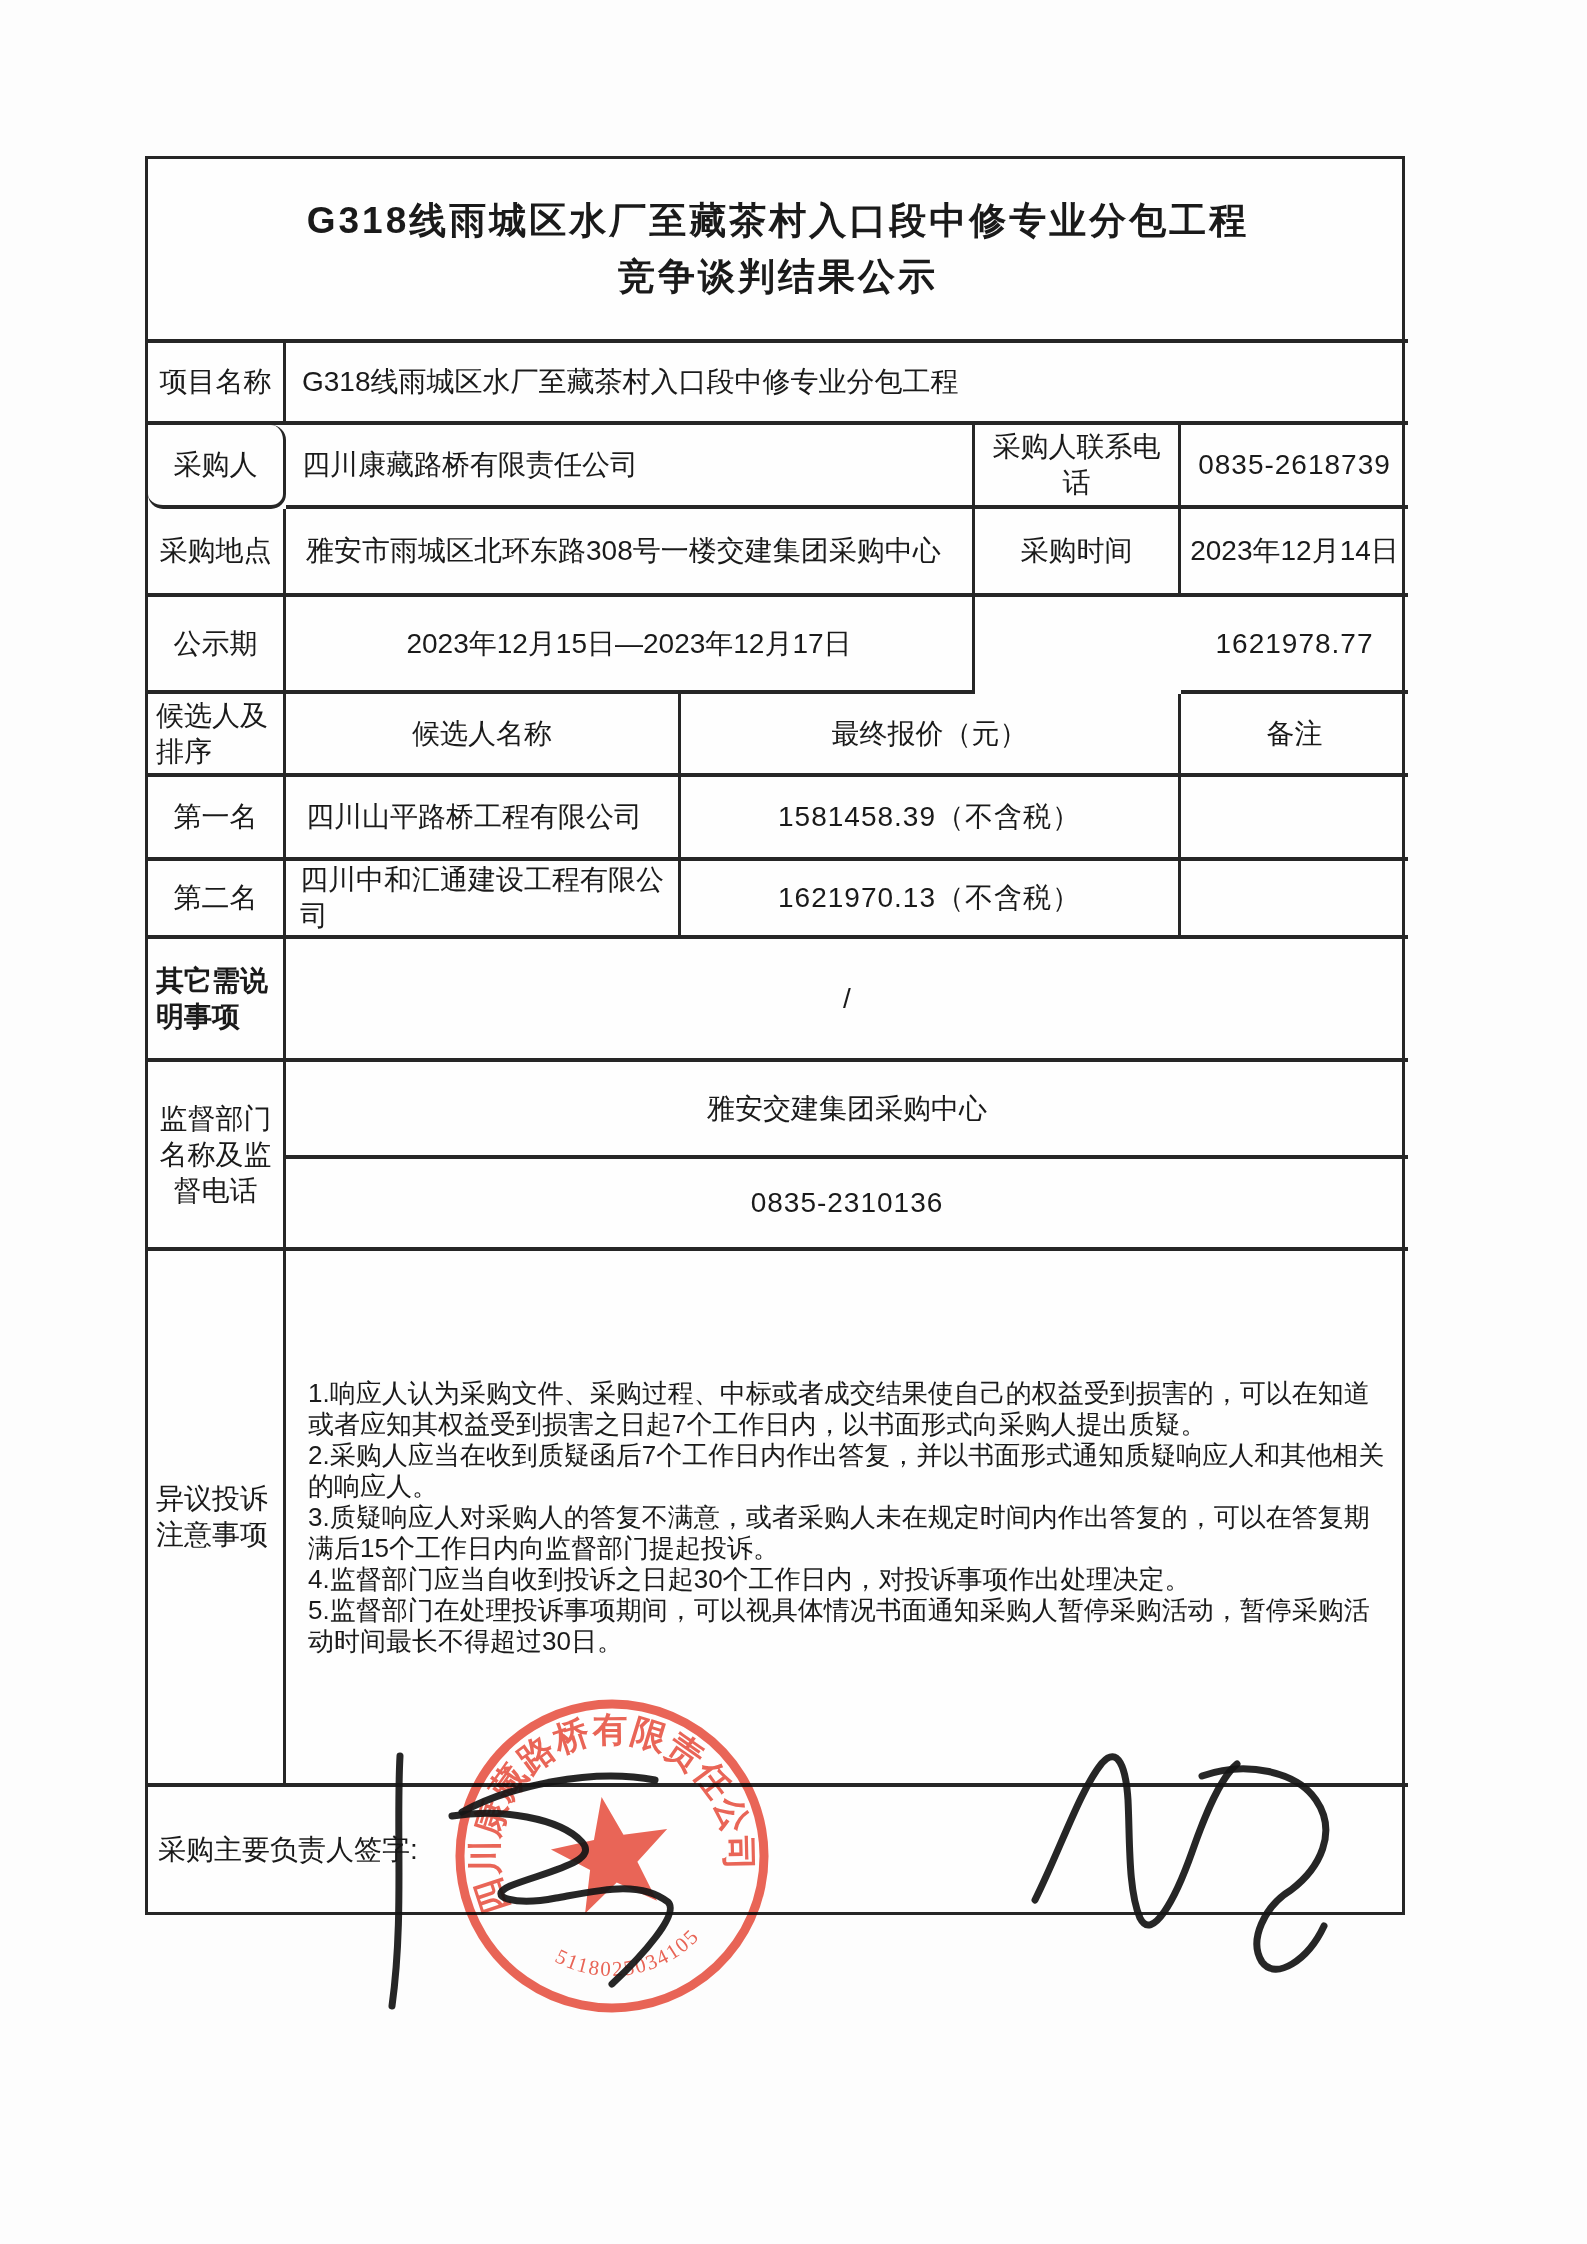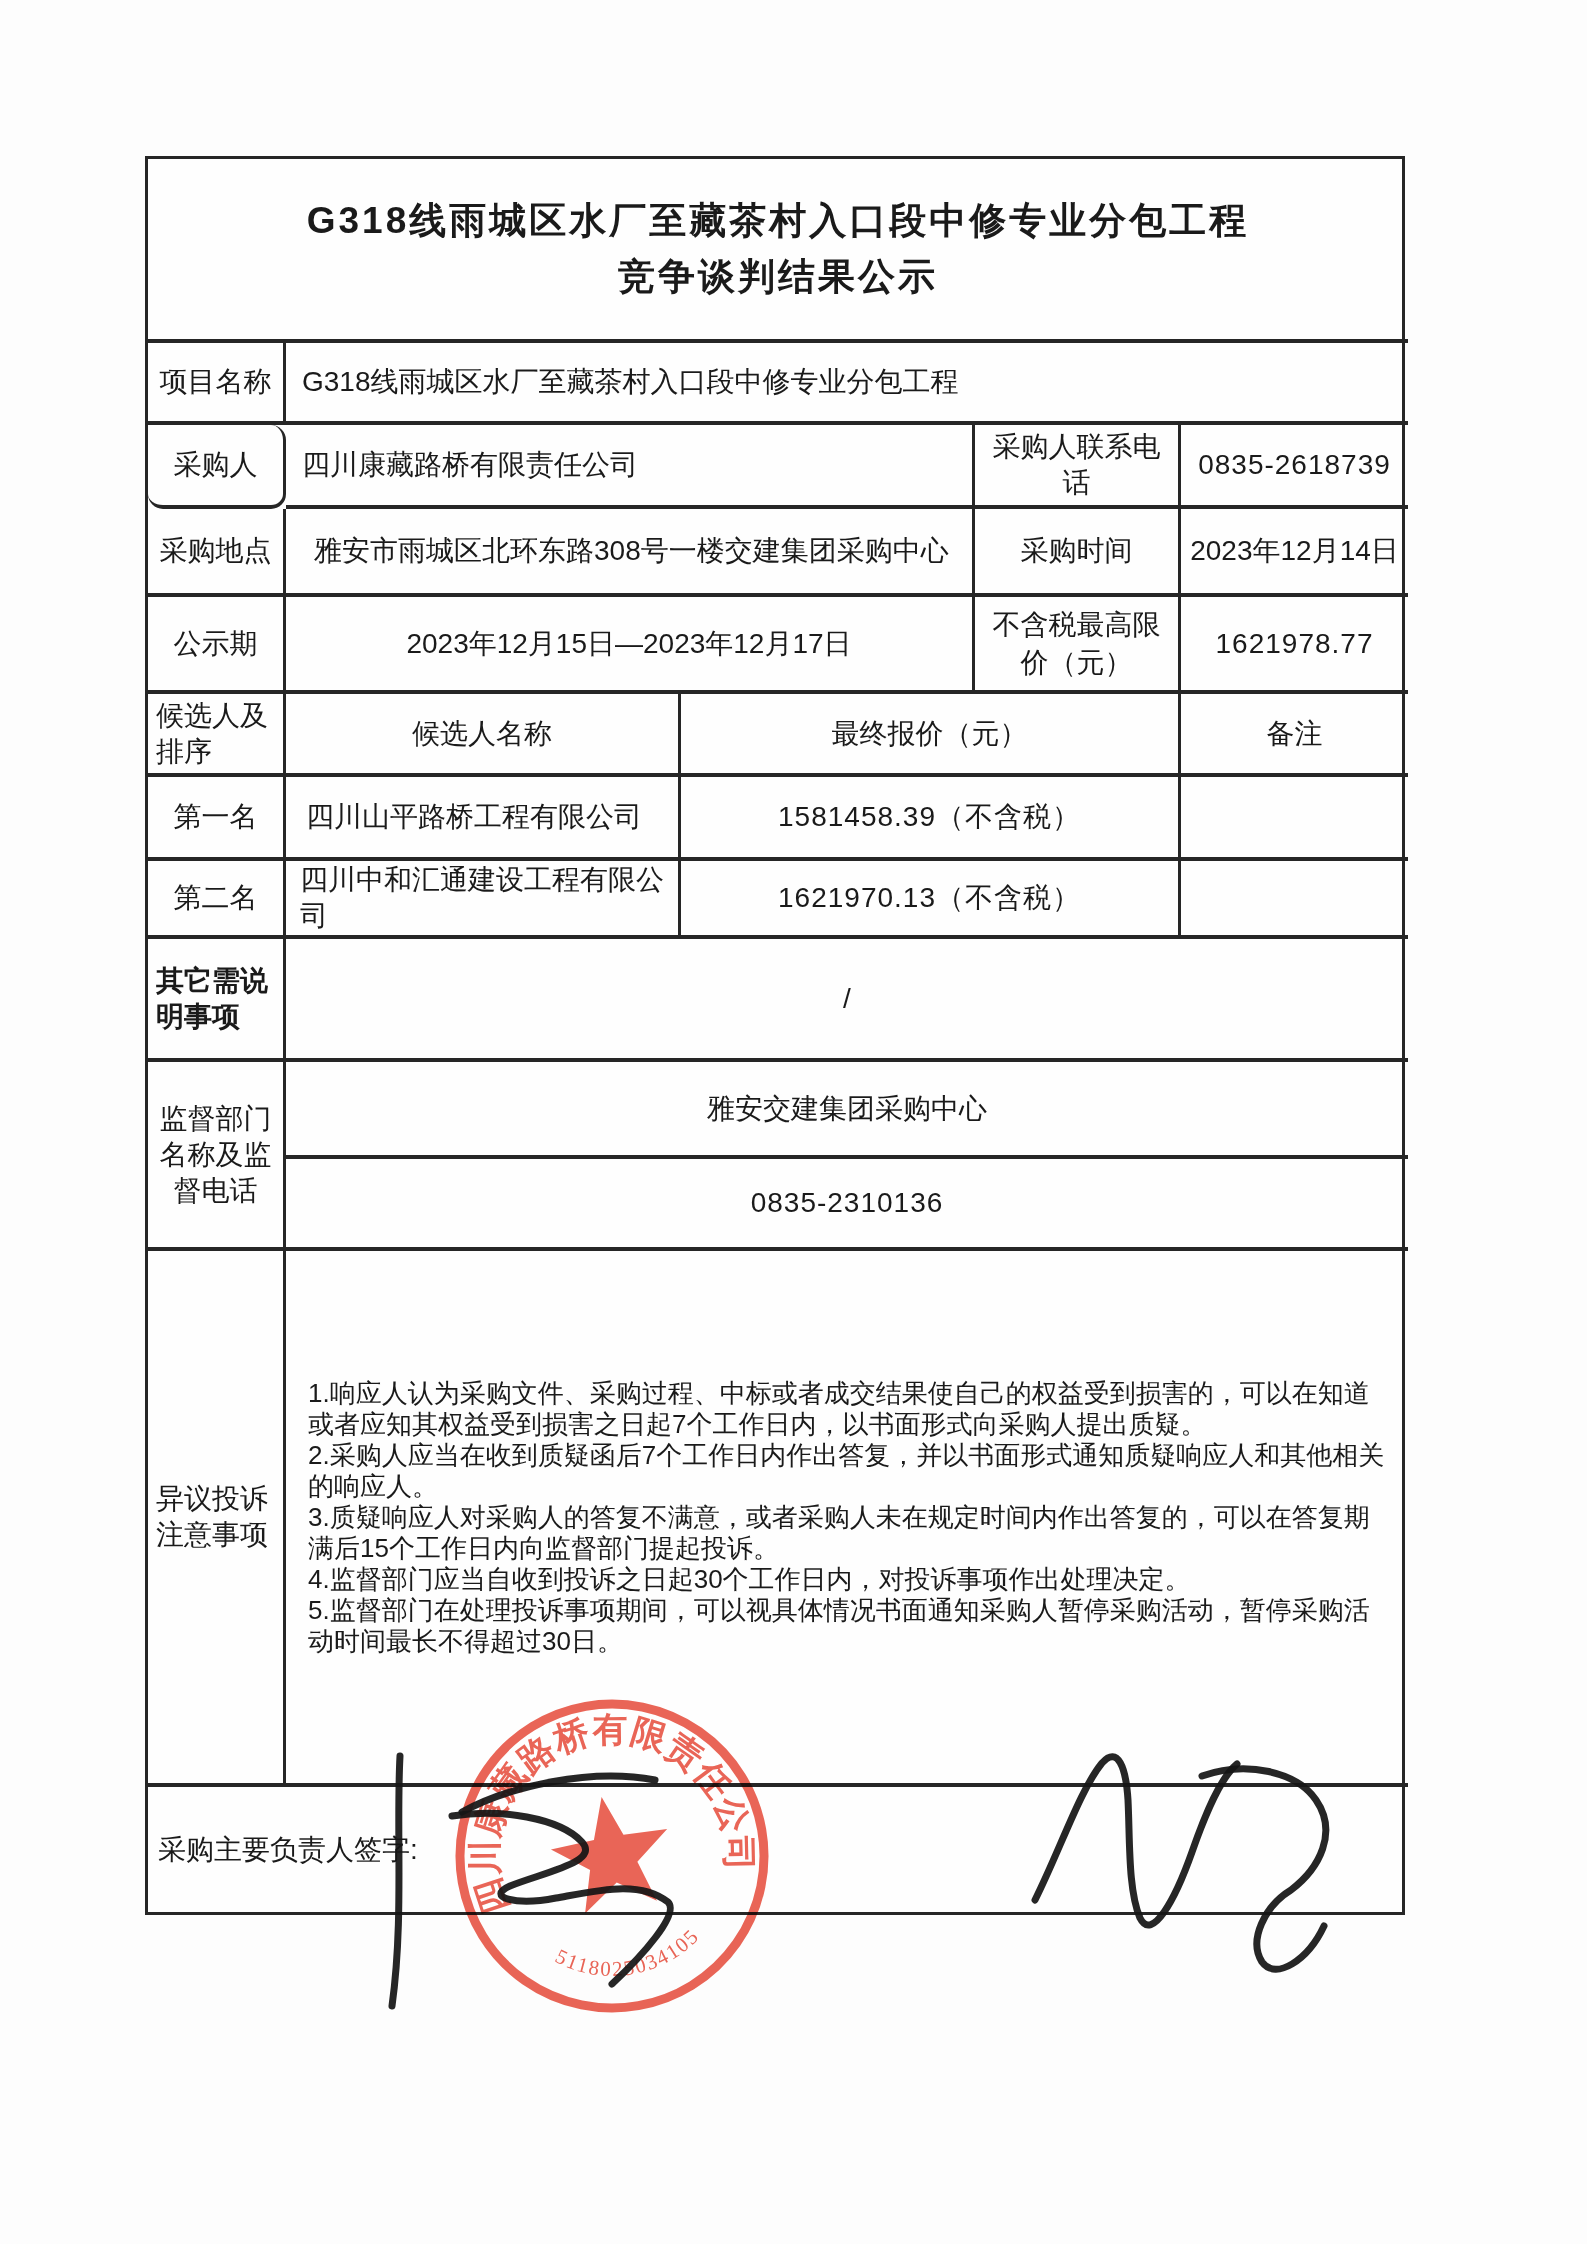--- a/index.html
+++ b/index.html
@@ -88,27 +88,26 @@
 
     <div class="cell" style="grid-column:1; grid-row:2;">项目名称</div>
     <div class="cell no-r left" style="grid-column:2/6; grid-row:2; padding-left:16px;">G318线雨城区水厂至藏茶村入口段中修专业分包工程</div>
 
     <div class="cell" style="grid-column:1; grid-row:3;border-radius:15px;">采购人</div>
     <div class="cell left" style="grid-column:2/4; grid-row:3; padding-left:16px;">四川康藏路桥有限责任公司</div>
     <div class="cell" style="grid-column:4; grid-row:3;">采购人联系电话</div>
     <div class="cell no-r num" style="grid-column:5; grid-row:3;">0835-2618739</div>
 
     <div class="cell" style="grid-column:1; grid-row:4;">采购地点</div>
-    <div class="cell left" style="grid-column:2/4; grid-row:4; padding-left:28px;">雅安市雨城区北环东路308号一楼交建集团采购中心</div>
+    <div class="cell left" style="grid-column:2/4; grid-row:4; padding-left:20px;">雅安市雨城区北环东路308号一楼交建集团采购中心</div>
     <div class="cell" style="grid-column:4; grid-row:4;">采购时间</div>
     <div class="cell no-r" style="grid-column:5; grid-row:4;">2023年12月14日</div>
 
     <div class="cell" style="grid-column:1; grid-row:5;">公示期</div>
     <div class="cell" style="grid-column:2/4; grid-row:5;">2023年12月15日—2023年12月17日</div>
-    <div class="cell" style="grid-column:4; grid-row:5; line-height:38px;">不含税最高限价（元）</div>
     <div class="cell no-r num" style="grid-column:5; grid-row:5;">1621978.77</div>
 
     <div class="cell vleft" style="grid-column:1; grid-row:6; justify-content:center;">
       <div>候选人及</div>
       <div>排序</div>
     </div>
     <div class="cell" style="grid-column:2; grid-row:6;">候选人名称</div>
     <div class="cell no-r" style="grid-column:5; grid-row:6;">备注</div>
     <div class="cell" style="grid-column:3/5; grid-row:6;">最终报价（元）</div>
 

